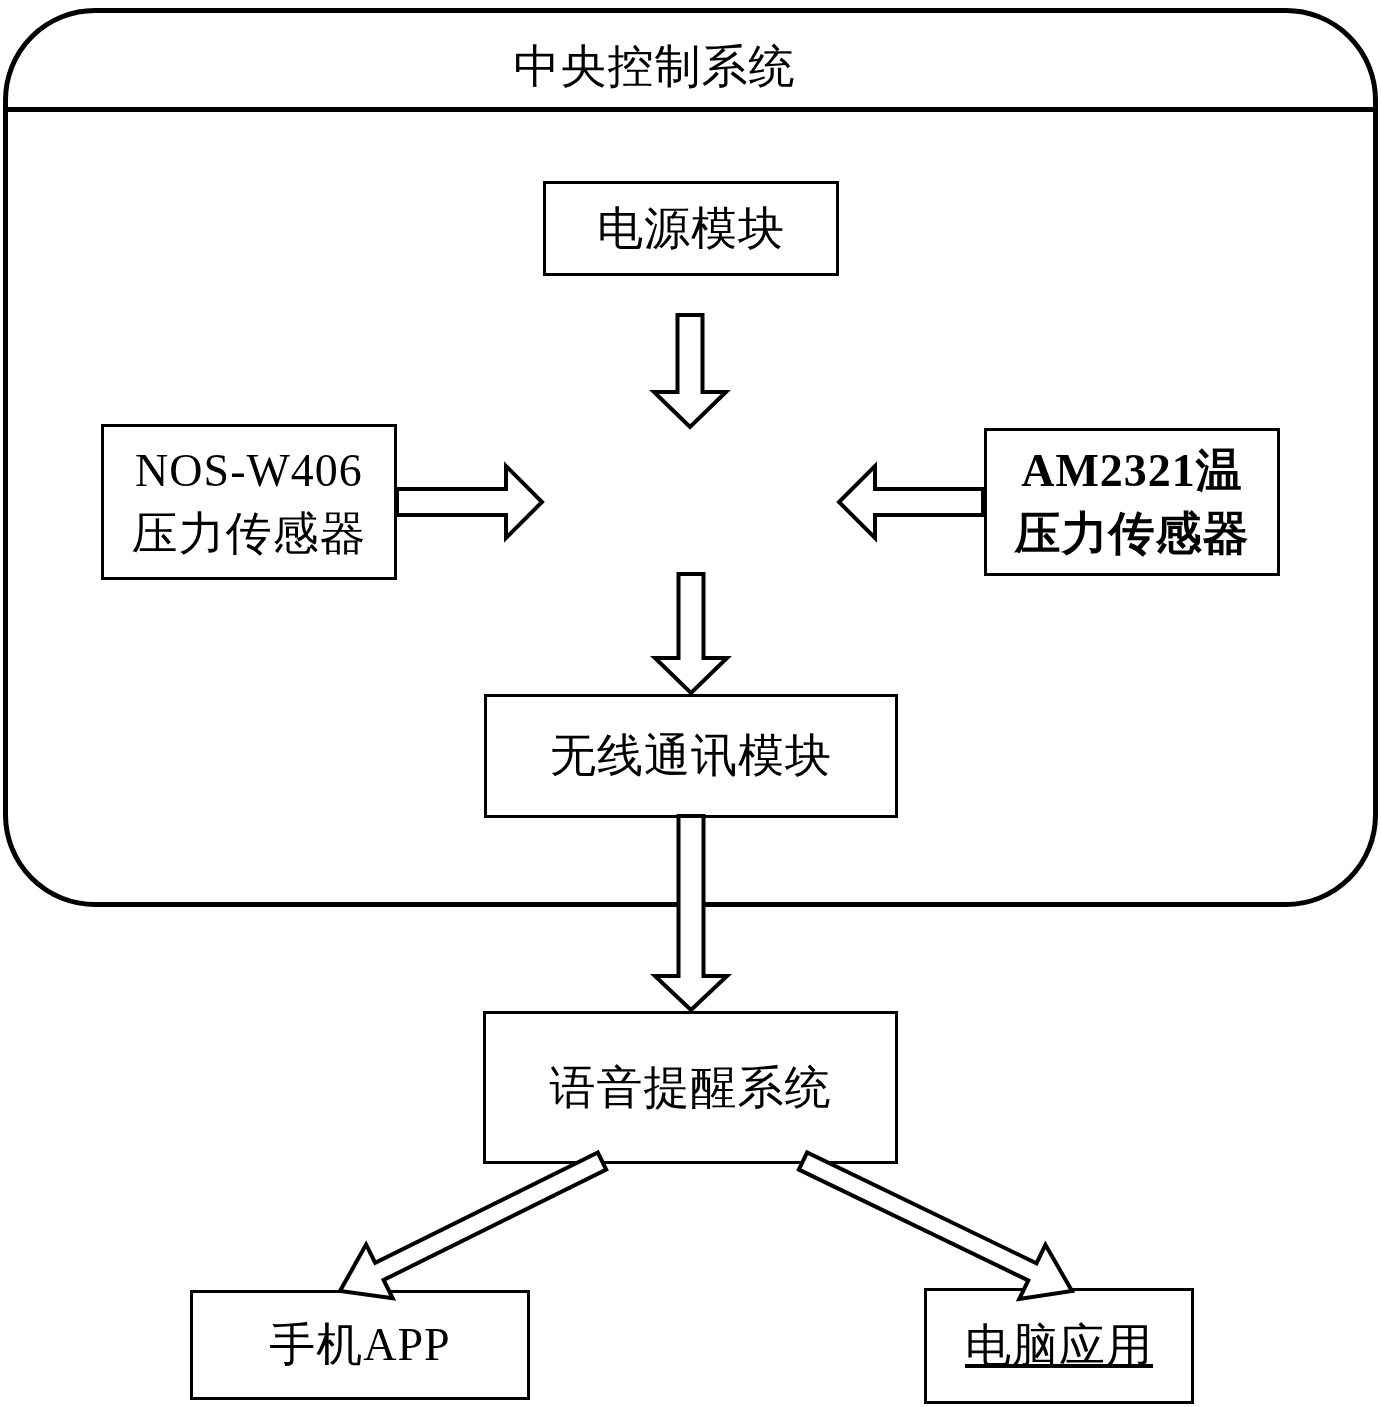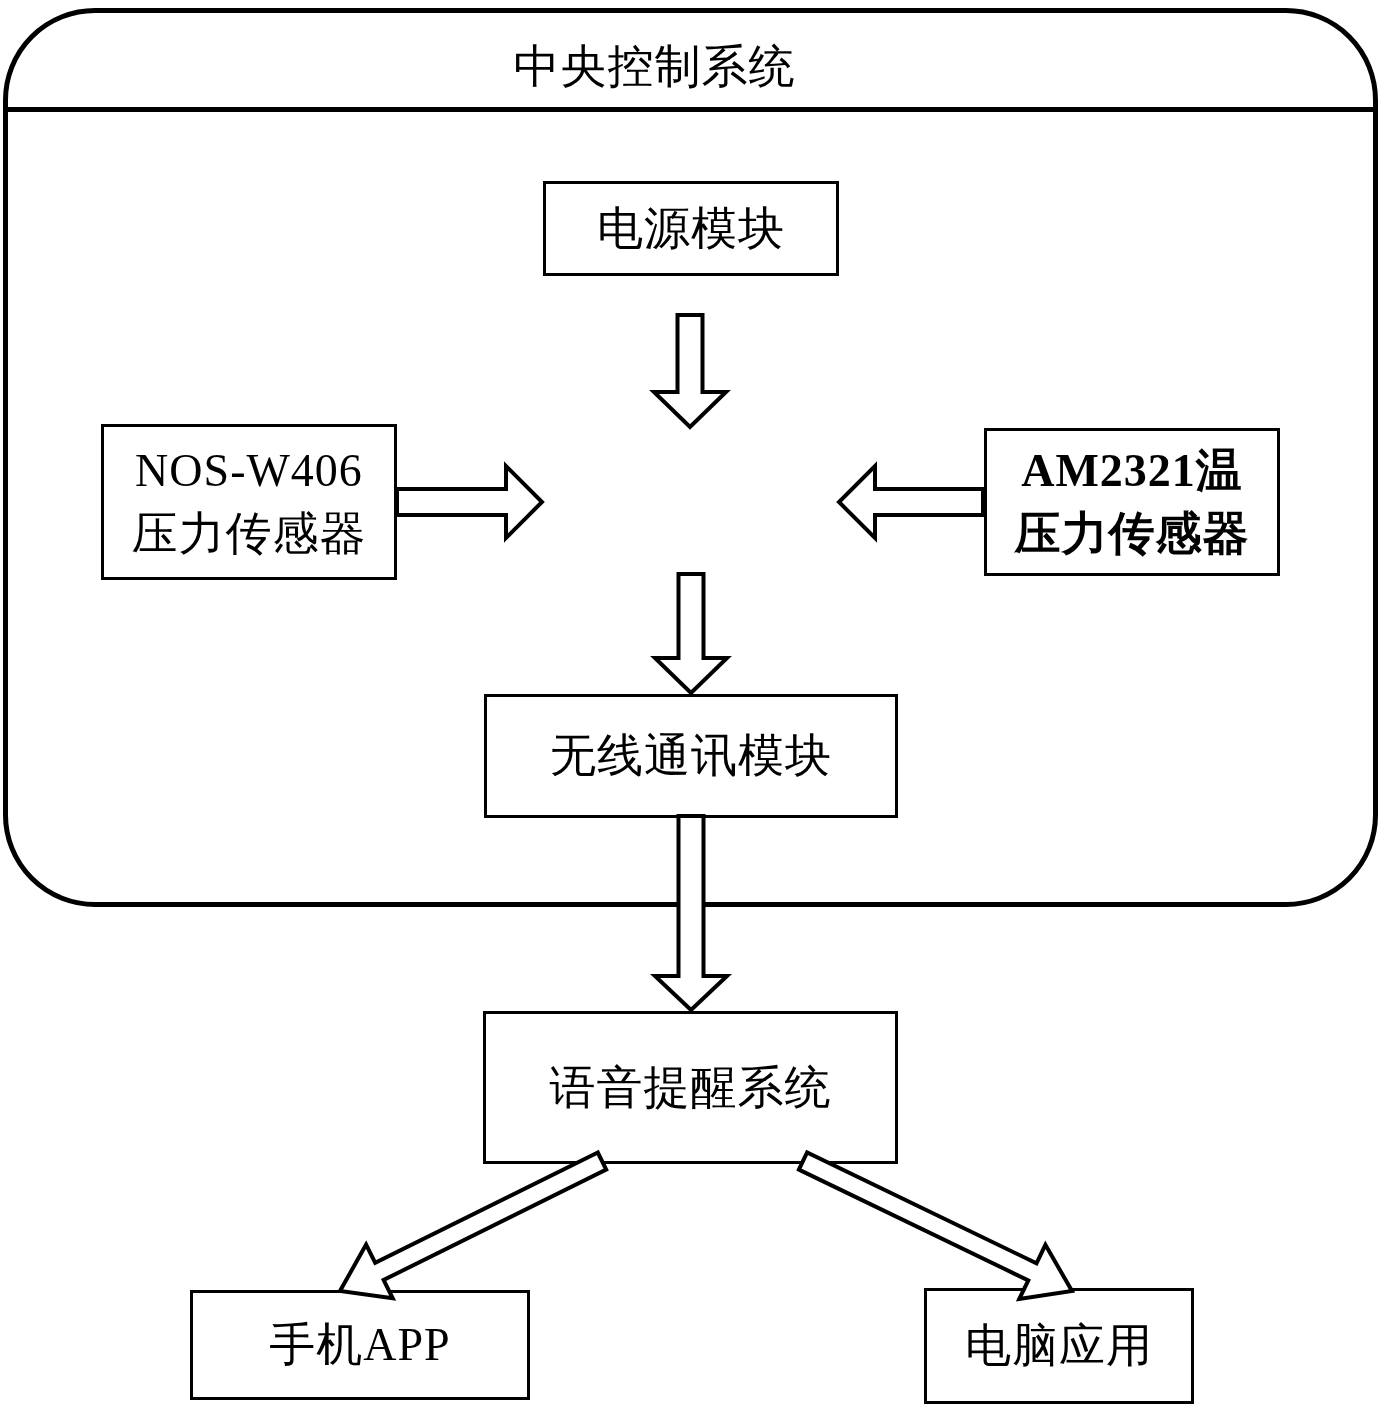--- a/index.html
+++ b/index.html
@@ -47,21 +47,21 @@
     z-index: 1;
     letter-spacing: 1px;
   }
   .box-power     { left: 543px; top: 181px;  width: 296px; height: 95px; }
   .box-processor { left: 543px; top: 428px;  width: 296px; height: 148px; }
   .box-pressure  { left: 101px; top: 424px;  width: 296px; height: 156px; text-align: center; }
   .box-temp      { left: 984px; top: 428px;  width: 296px; height: 148px; font-weight: bold; }
   .box-wireless  { left: 484px; top: 694px;  width: 414px; height: 124px; }
   .box-voice     { left: 483px; top: 1011px; width: 415px; height: 153px; align-items: center; }
   .box-phone     { left: 190px; top: 1290px; width: 340px; height: 110px; }
-  .box-pc        { left: 924px; top: 1288px; width: 270px; height: 116px; }
+  .box-pc        { left: 924px; top: 1288px; width: 270px; height: 116px; text-decoration: underline; }
   .arrow-layer {
     position: absolute;
     left: 0; top: 0;
     width: 1381px; height: 1407px;
     z-index: 2;
     pointer-events: none;
   }
   .arrow-layer polygon {
     fill: #ffffff;
     stroke: #000000;

